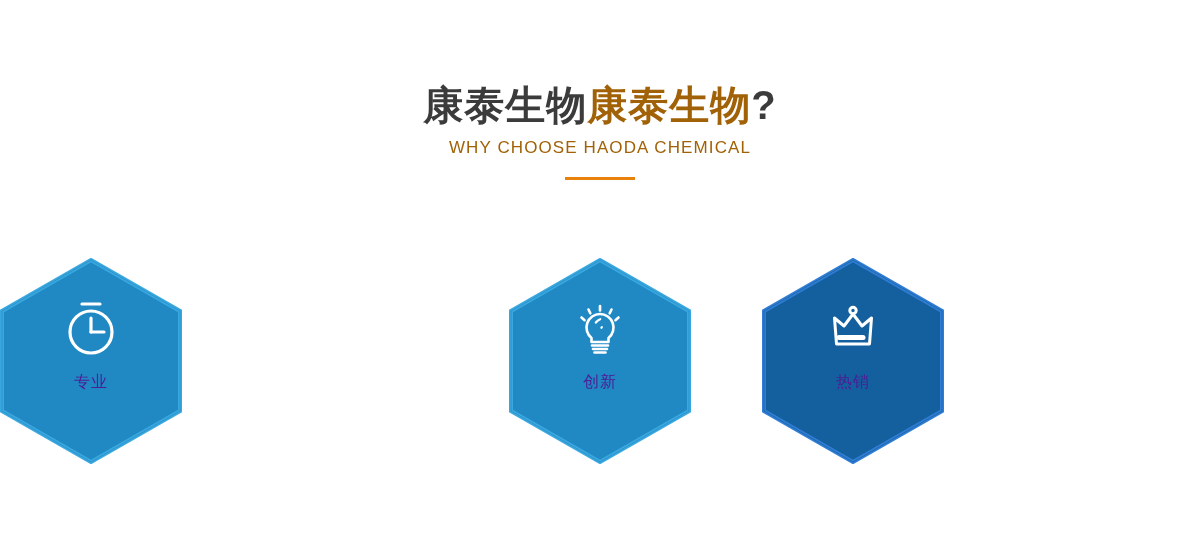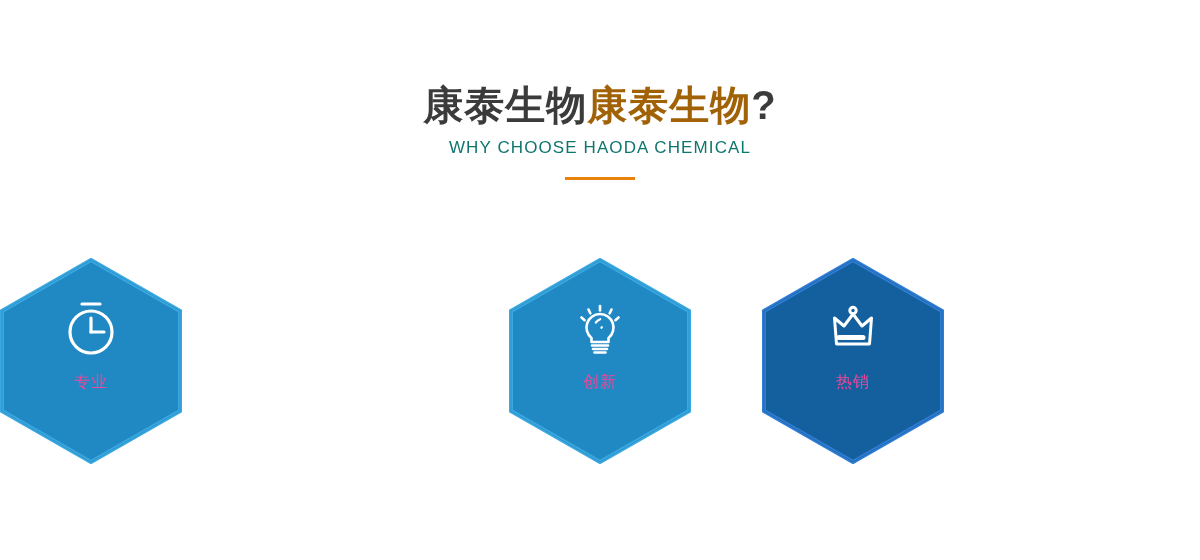--- a/index.html
+++ b/index.html
@@ -94,42 +94,42 @@
     height: 64px;
     display: block;
   }
   .hex .icon svg {
     position: static;
     width: 64px;
     height: 64px;
   }
   .hex .label {
     margin-top: 14px;
-    color: #ec4899;
+    color: #4c1d95;
     font-size: 16px;
     letter-spacing: 1px;
     line-height: 1;
     white-space: nowrap;
   }
 
   
   .hex-0 { left: 0px; }
   .hex-1 { left: 256px; }
   .hex-2 { left: 509px; }
   .hex-3 { left: 762px; }
   .hex-4 { left: 1016px; }
 </style>
 </head>
 <body>
 
 <div class="page">
 
   <div class="heading">
     <h1 class="title" style="color: rgb(59, 59, 59);"><span>康泰生物</span><span class="accent" style="color: #a16207;">康泰生物</span><span>?</span></h1>
-    <p class="subtitle" style="color: #0f766e; text-align: center;">WHY CHOOSE HAODA CHEMICAL</p>
+    <p class="subtitle" style="color: #a16207; text-align: center;">WHY CHOOSE HAODA CHEMICAL</p>
     <div class="divider" style="background: rgb(232, 130, 12);"></div>
   </div>
 
   <div class="hex-row">
 
     <div class="hex hex-0">
       <svg viewBox="0 0 182 206" xmlns="http://www.w3.org/2000/svg">
         <polygon points="91,2 180,53 180,153 91,204 2,153 2,53" fill="#2089c4" stroke="#3aa8e0" stroke-width="4"></polygon>
         <polygon points="91,2 180,53 180,153 91,204 2,153 2,53" fill="none" stroke="#1d7fb6" stroke-width="1" opacity="0.5"></polygon>
       </svg>

